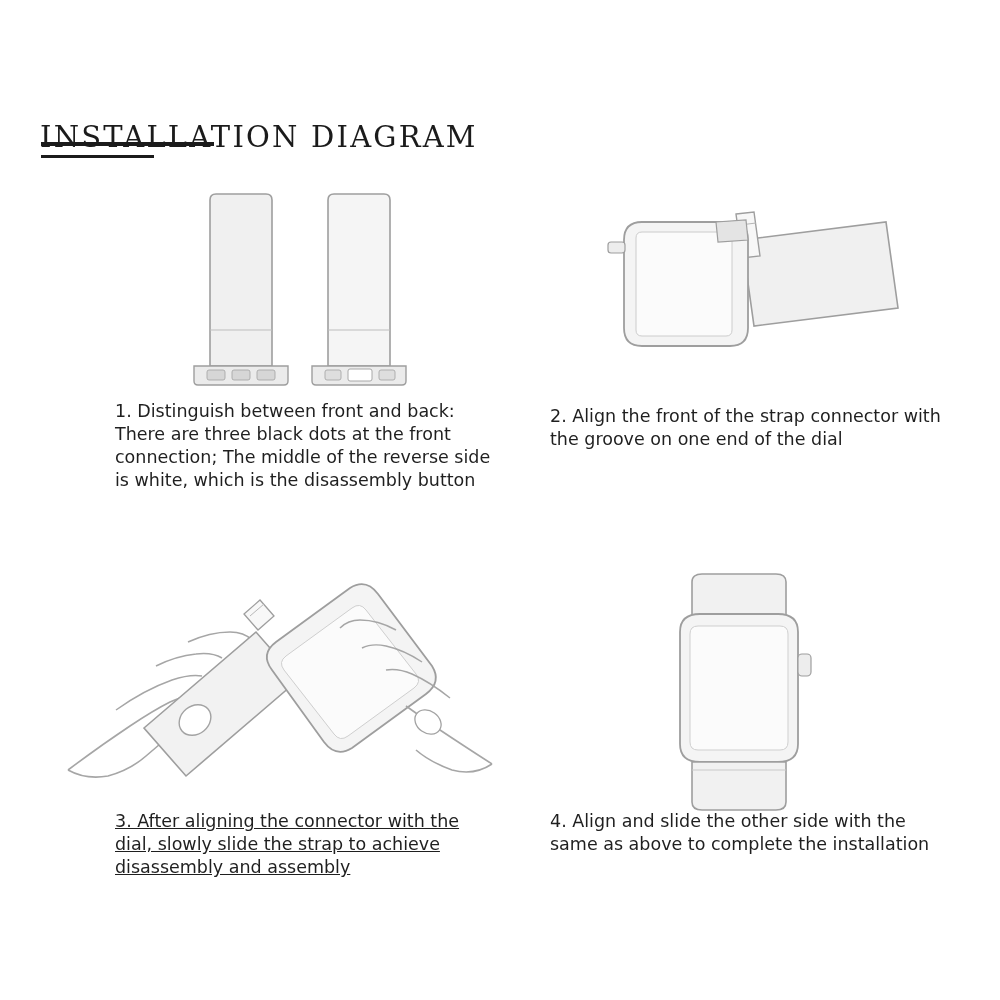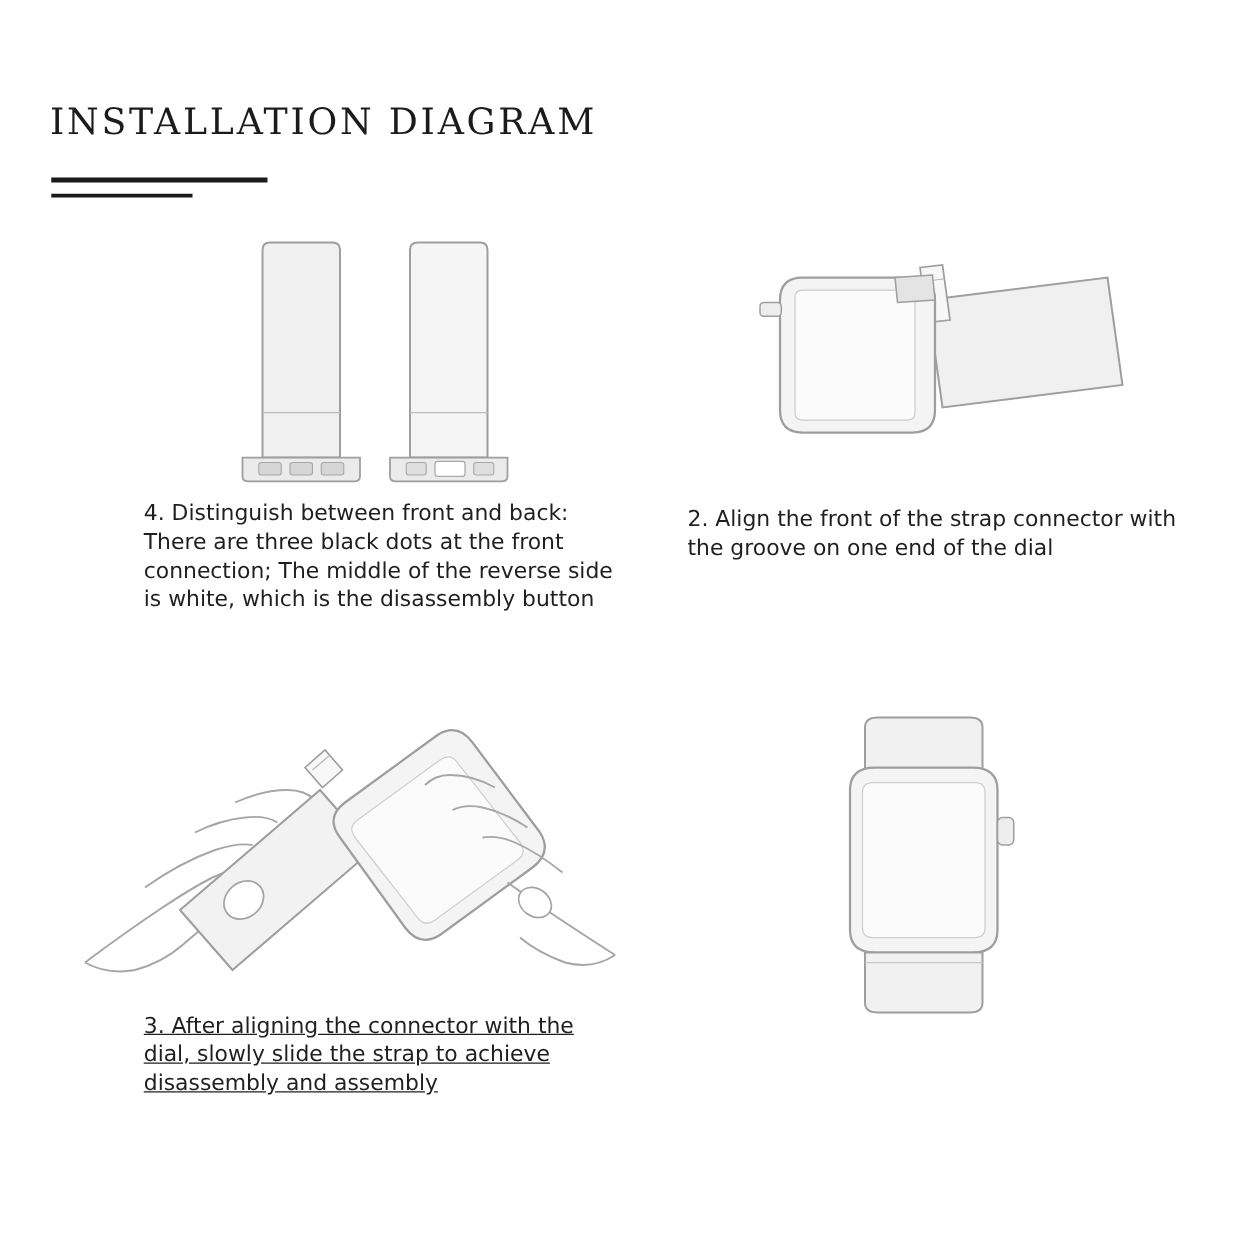--- a/index.html
+++ b/index.html
@@ -25,20 +25,21 @@
     left: 40px;
     top: 80px;
     width: 600px;
   }
   .title {
     font-family: "DejaVu Serif", serif;
     font-size: 29px;
     letter-spacing: 2.2px;
     color: #1b1b1b;
     white-space: nowrap;
+    margin-top: 40px;
   }
   .rule-long {
     position: absolute;
     left: 1px;
     top: 62px;
     width: 173px;
     height: 4px;
     background: #1b1b1b;
   }
   .rule-short {
@@ -99,21 +100,21 @@
       <rect x="197" y="190" width="18" height="10" rx="2" fill="#d6d6d6" stroke="#a8a8a8" stroke-width="0.9"></rect>
 
       <path d="M268 20 Q268 14 274 14 L324 14 Q330 14 330 20 L330 186 L268 186 Z" fill="#f5f5f5" stroke="#9e9e9e" stroke-width="1.6"></path>
       <path d="M268 150 L330 150" stroke="#bdbdbd" stroke-width="1"></path>
 
       <path d="M252 186 L346 186 L346 201 Q346 205 342 205 L256 205 Q252 205 252 201 Z" fill="#ebebeb" stroke="#9e9e9e" stroke-width="1.4"></path>
       <rect x="265" y="190" width="16" height="10" rx="2" fill="#dedede" stroke="#a8a8a8" stroke-width="0.9"></rect>
       <rect x="288" y="189" width="24" height="12" rx="2" fill="#ffffff" stroke="#a8a8a8" stroke-width="1"></rect>
       <rect x="319" y="190" width="16" height="10" rx="2" fill="#dedede" stroke="#a8a8a8" stroke-width="0.9"></rect>
     </svg>
-    <div class="caption">4. Distinguish between front and back: There are three black dots at the front connection; The middle of the reverse side is white, which is the disassembly button</div>
+    <div class="caption">1. Distinguish between front and back: There are three black dots at the front connection; The middle of the reverse side is white, which is the disassembly button</div>
   </div>
 
   <div class="step" id="step2">
     <svg class="art" width="440" height="230" viewBox="0 0 440 230">
 
       <path d="M222 60 L366 42 L378 128 L234 146 Z" fill="#f0f0f0" stroke="#9e9e9e" stroke-width="1.6"></path>
 
       <path d="M216 34 L234 32 L240 76 L222 78 Z" fill="#f7f7f7" stroke="#9e9e9e" stroke-width="1.4"></path>
       <path d="M220 45 L236 43" stroke="#b5b5b5" stroke-width="1"></path>
 
@@ -161,15 +162,16 @@
       <path d="M172 12 Q172 4 182 4 L256 4 Q266 4 266 12 L266 58 L172 58 Z" fill="#f1f1f1" stroke="#9e9e9e" stroke-width="1.6"></path>
 
       <path d="M160 62 Q160 44 180 44 L258 44 Q278 44 278 62 L278 174 Q278 192 258 192 L180 192 Q160 192 160 174 Z" fill="#f4f4f4" stroke="#9e9e9e" stroke-width="1.8"></path>
       <path d="M170 64 Q170 56 178 56 L260 56 Q268 56 268 64 L268 172 Q268 180 260 180 L178 180 Q170 180 170 172 Z" fill="#fbfbfb" stroke="#cfcfcf" stroke-width="1"></path>
 
       <rect x="278" y="84" width="13" height="22" rx="4" fill="#ededed" stroke="#9e9e9e" stroke-width="1.2"></rect>
 
       <path d="M172 192 L266 192 L266 232 Q266 240 256 240 L182 240 Q172 240 172 232 Z" fill="#f1f1f1" stroke="#9e9e9e" stroke-width="1.6"></path>
       <path d="M172 200 L266 200" stroke="#c9c9c9" stroke-width="1"></path>
     </svg>
+    <div class="caption">4. Align and slide the other side with the same as above to complete the installation</div>
   </div>
 
 </div>
 
 </body></html>

